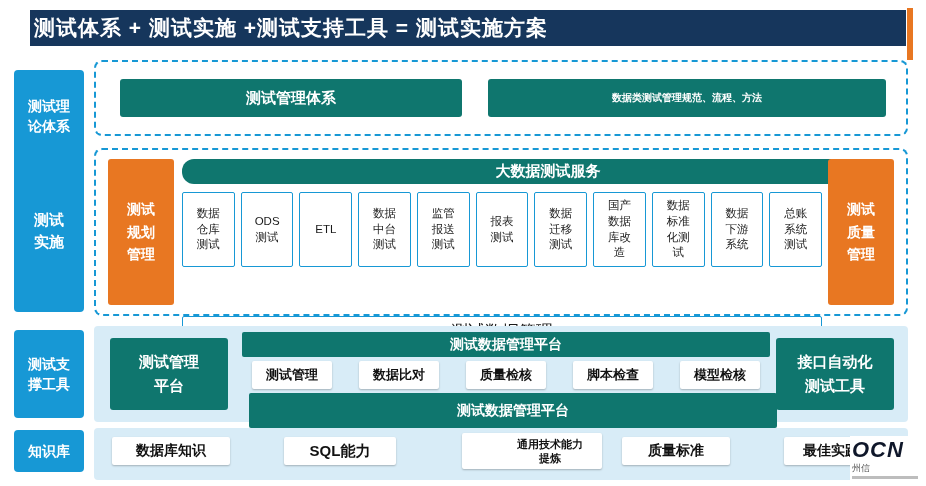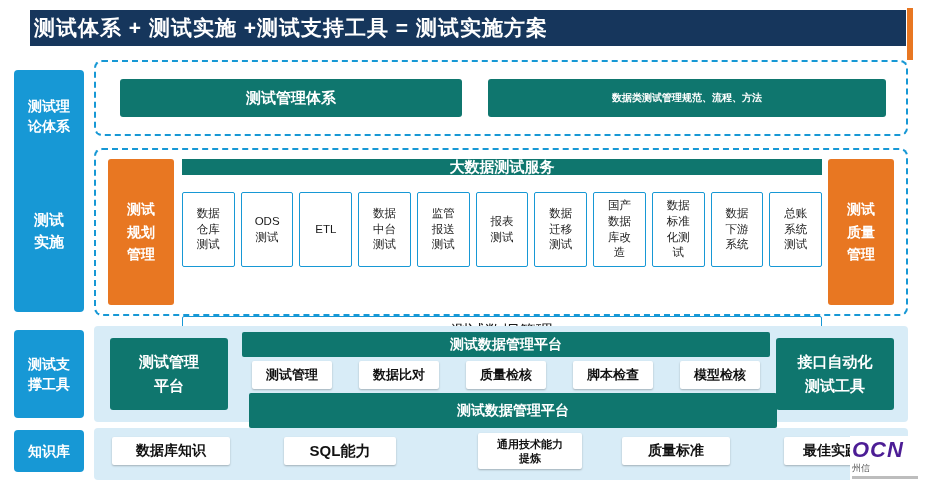--- a/index.html
+++ b/index.html
@@ -37,21 +37,21 @@
   #row-impl   { left:94px; top:148px; width:814px; height:168px; }
 
   
   #theory-left  { left:24px;  top:17px; width:342px; height:38px; font-size:15px; font-weight:bold; border-radius:3px; }
   #theory-right { left:392px; top:17px; width:398px; height:38px; font-size:10px; font-weight:bold; border-radius:3px; }
 
   
   #impl-left  { left:12px;  top:9px; width:66px; height:146px; font-weight:bold; font-size:14px; border-radius:3px; line-height:1.6; }
   #impl-right { right:12px; top:9px; width:66px; height:146px; font-weight:bold; font-size:14px; border-radius:3px; line-height:1.6; }
   #impl-mid   { left:86px;  top:9px; width:640px; height:146px; }
-  #impl-header   { left:0; top:0; width:100%; height:16px; font-size:15px; font-weight:bold; border-radius:0; }
+  #impl-header   { left:0; top:0; width:100%; height:25px; font-size:15px; font-weight:bold; border-radius:12px;padding-left:46px; }
   #impl-services { left:0; top:33px; width:100%; height:75px; display:flex; gap:6px; }
   .svc {
     flex:1; background:#fff; border:1px solid #1798d5; border-radius:2px;
     font-size:11.5px; color:#1a1a1a; line-height:1.35; font-weight:500;
     display:flex; align-items:center; justify-content:center; text-align:center; white-space:pre-line;
   }
   #impl-footer {
     left:0; top:113px; width:100%; height:31px; background:#fff; border:1px solid #1798d5;
     font-size:17px; color:#1a1a1a; box-sizing:border-box; border-radius:2px;margin-top:44px;
   }
@@ -71,27 +71,27 @@
 
   
   #row-kb-bg { left:94px; top:428px; width:814px; height:52px; background:#d8ecf7; border-radius:4px; }
   .kb {
     position:absolute; background:#fff; font-weight:bold; color:#111; border-radius:2px;
     box-shadow:0 1px 2px rgba(0,0,0,.25);
     display:flex; align-items:center; justify-content:center; text-align:center; white-space:pre-line;
   }
   #kb-0 { left:18px;  top:9px; width:118px; height:28px; font-size:14px; }
   #kb-1 { left:190px; top:9px; width:112px; height:28px; font-size:15px; }
-  #kb-2 { left:384px; top:5px; width:104px; height:36px; font-size:11px; line-height:1.3; }
+  #kb-2 { left:368px; top:5px; width:104px; height:36px; font-size:11px; line-height:1.3;padding-left:36px; }
   #kb-3 { left:528px; top:9px; width:108px; height:28px; font-size:14px; }
   #kb-4 { left:690px; top:9px; width:94px;  height:28px; font-size:14px; }
 
   
   #logo { left:850px; top:436px; width:74px; height:48px; background:#fff; z-index:5; padding:1px 0 0 2px; box-sizing:border-box; }
-  .logo-main { color:#4c1d95; font-weight:bold; font-style:italic; font-size:22px; line-height:26px; letter-spacing:1px; }
+  .logo-main { color:#0f172a; font-weight:bold; font-style:italic; font-size:22px; line-height:26px; letter-spacing:1px; }
   .logo-sub  { color:#555; font-size:9px; line-height:11px; }
   .logo-bar  { width:66px; height:3px; background:#bdbdbd; margin-top:2px; }
 </style>
 </head>
 <body>
 
 <div class="stage">
 
   <div class="abs title-bar">测试体系 + 测试实施 +测试支持工具 = 测试实施方案</div>
   <div class="abs orange-strip"></div>

